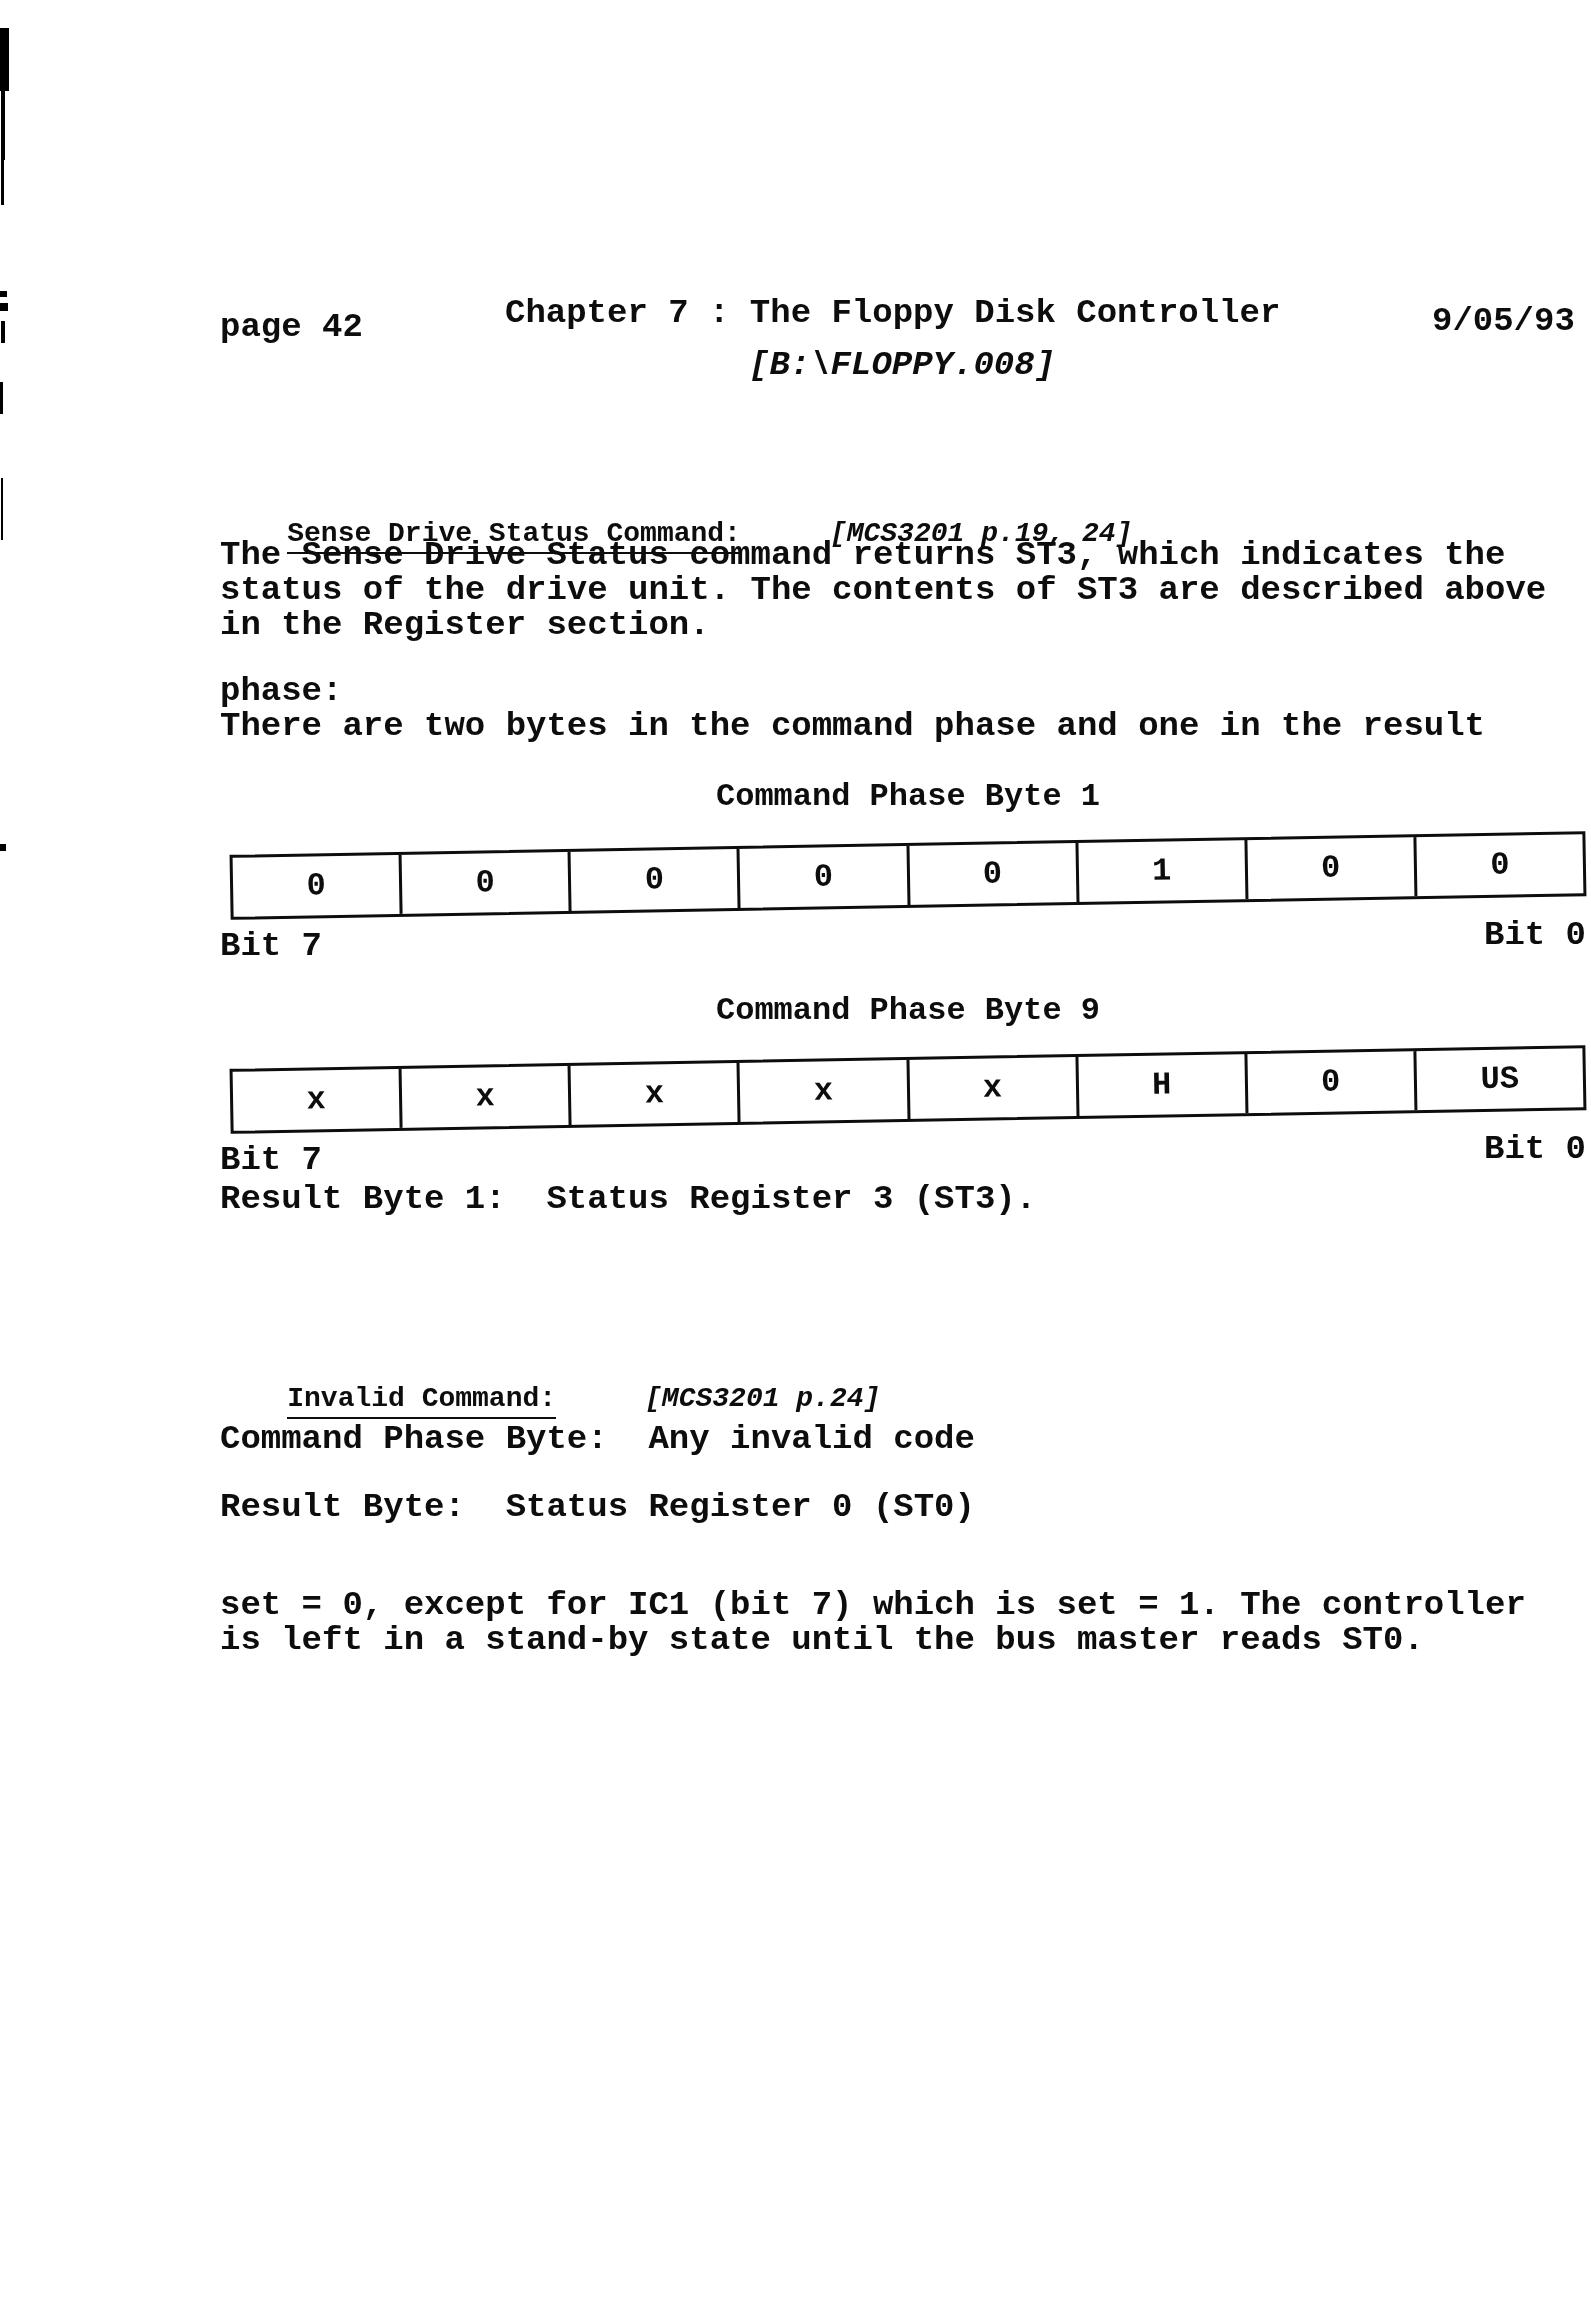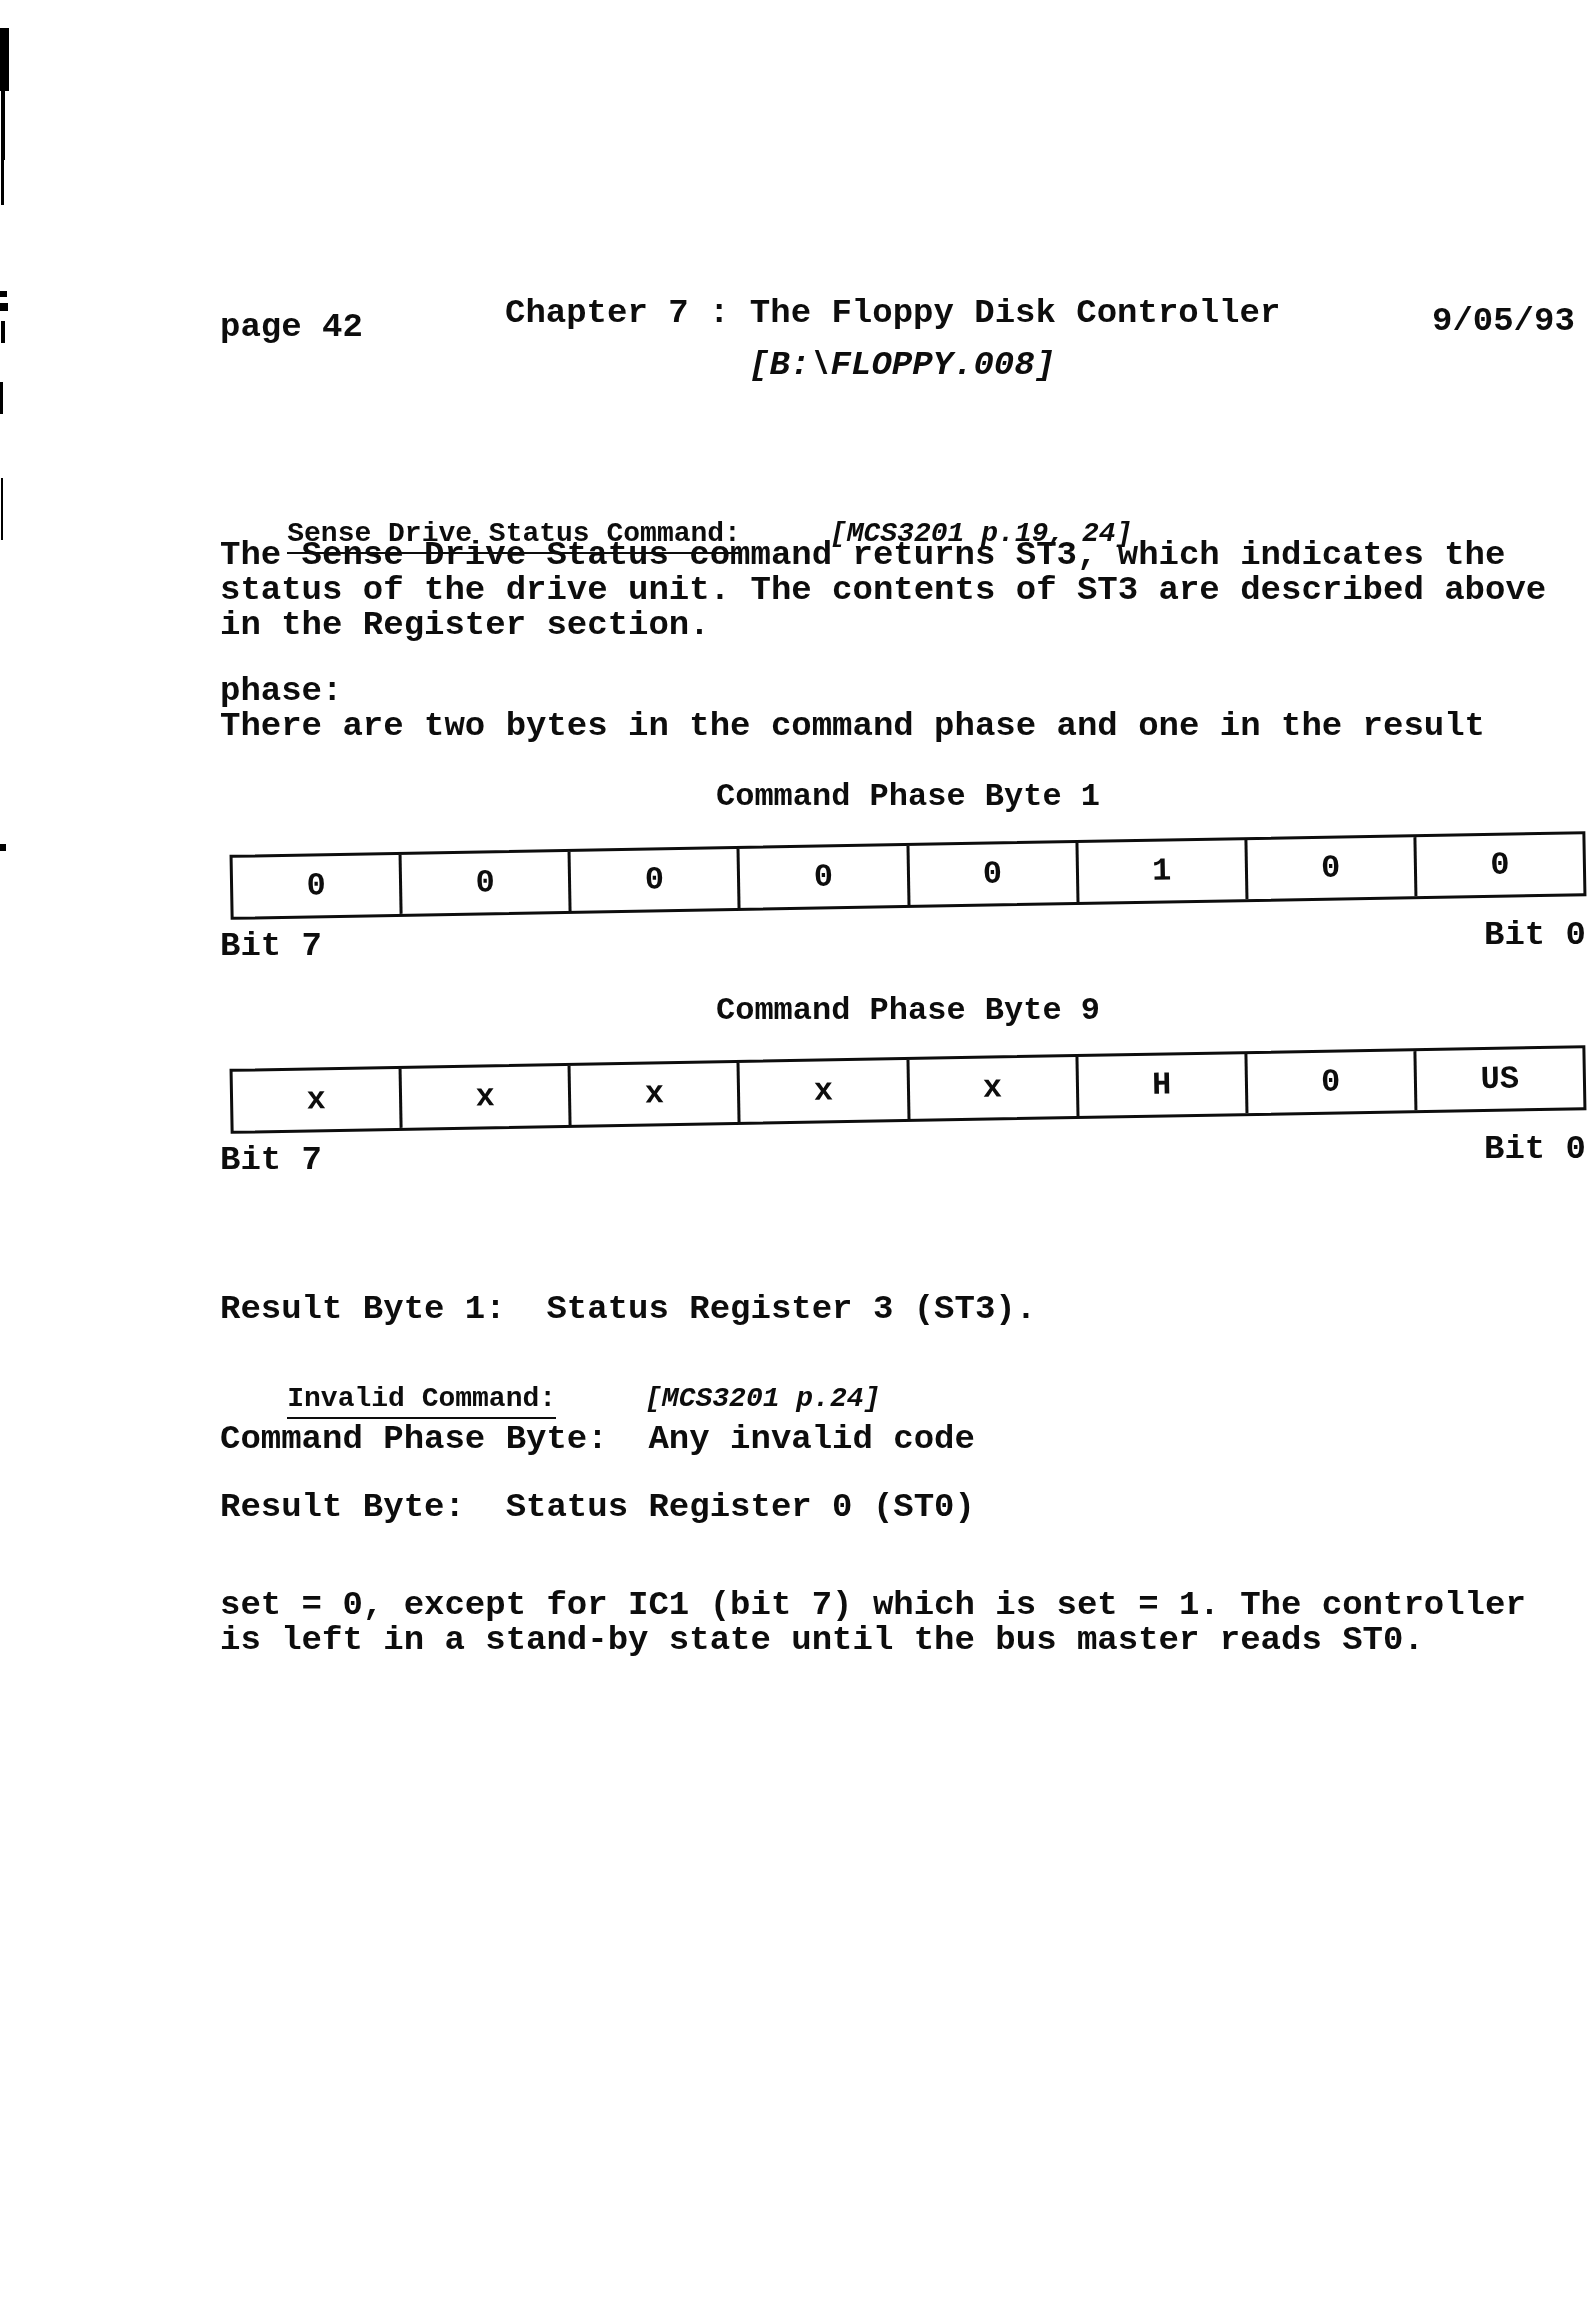--- a/index.html
+++ b/index.html
@@ -116,21 +116,21 @@
     <div class="cell">x</div>
     <div class="cell">x</div>
     <div class="cell">x</div>
     <div class="cell">H</div>
     <div class="cell">0</div>
     <div class="cell">US</div>
   </div>
   <div class="abs line" style="left:220px;top:1115px;">Bit 7</div>
   <div class="abs line" style="left:1484px;top:1104px;">Bit 0</div>
 
-  <div class="abs line" style="left:220px;top:1264px;">Result Byte 1:  Status Register 3 (ST3).</div>
+  <div class="abs line" style="left:220px;top:1154px;">Result Byte 1:  Status Register 3 (ST3).</div>
 
   <div class="abs heading-row" style="left:220px;top:1324px;text-align:right;">
     <span class="underlined">Invalid Command:</span><span class="ref italic">[MCS3201 p.24]</span>
   </div>
 
   <div class="abs line" style="left:220px;top:1394px;">Command Phase Byte:  Any invalid code</div>
   <div class="abs line" style="left:220px;top:1462px;">Result Byte:  Status Register 0 (ST0)</div>
 
   <div class="abs para" style="left:220px;top:1560px;">
     <div class="line">set = 0, except for IC1 (bit 7) which is set = 1. The controller</div>

